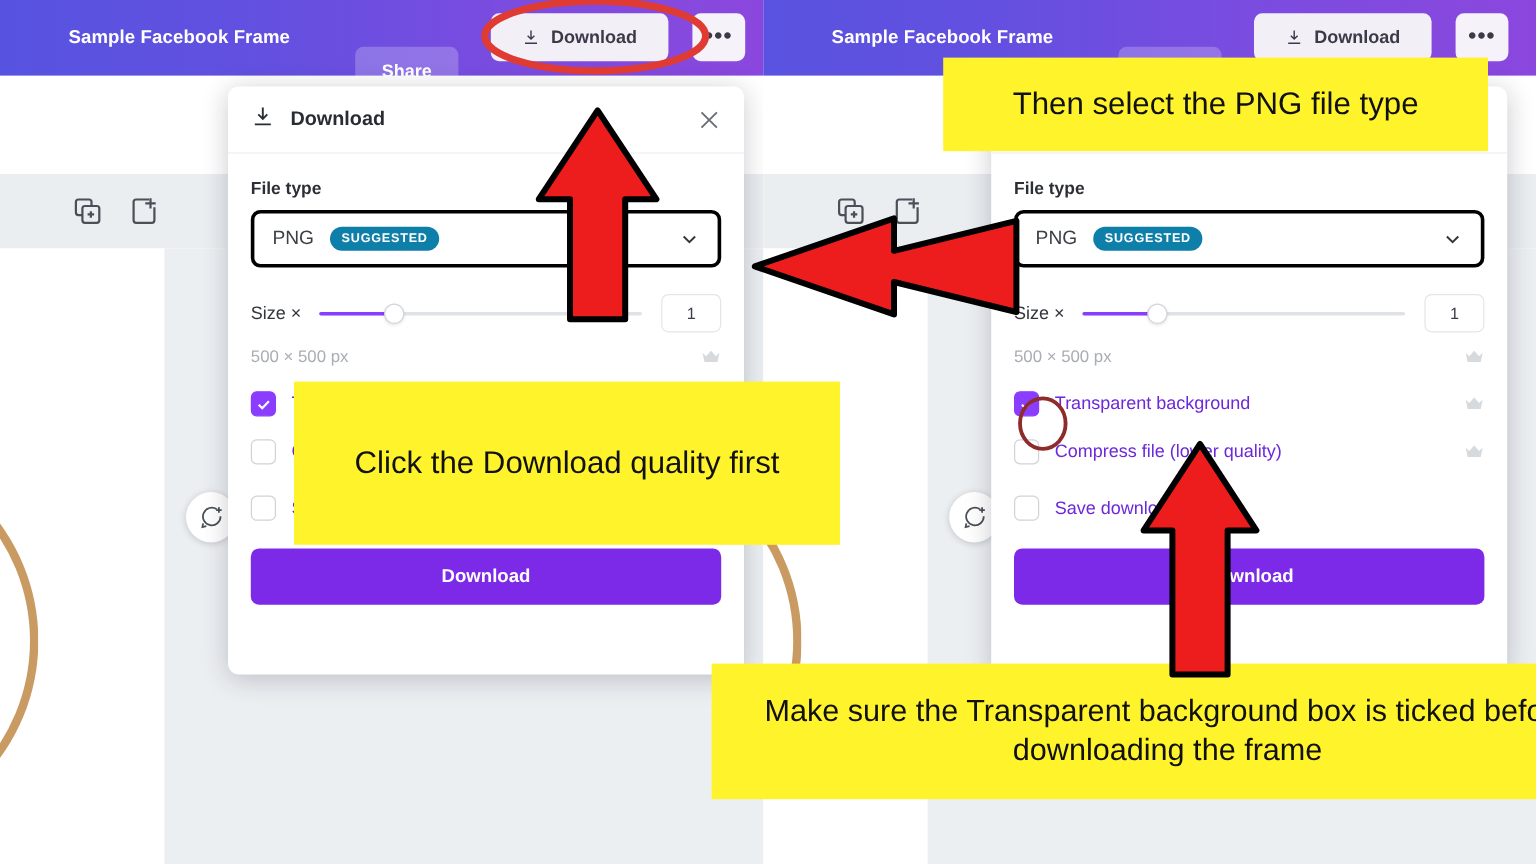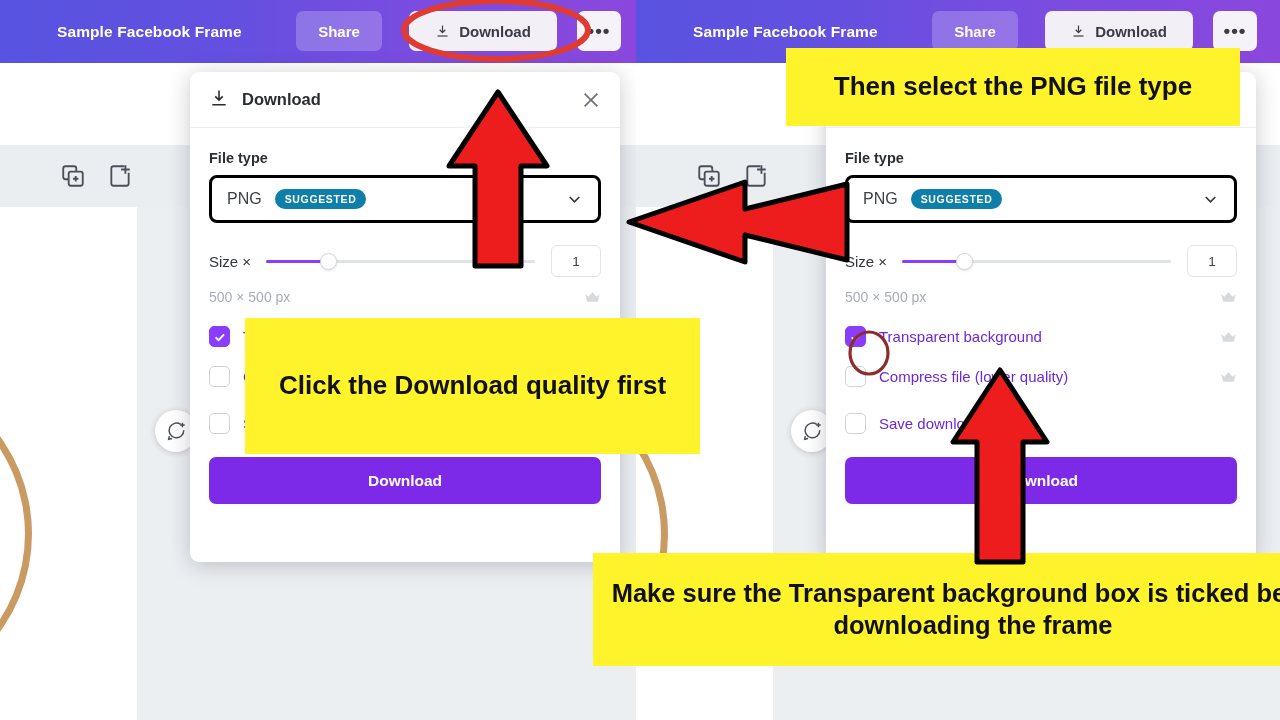--- a/index.html
+++ b/index.html
@@ -27,21 +27,21 @@
   .doc-title {
     position:absolute; color:#ffffff; font-size:15.5px; font-weight:700;
     letter-spacing:.1px; white-space:nowrap;text-align:right;
   }
   .tb-btn {
     position:absolute; display:flex; align-items:center; justify-content:center;
     border-radius:7px; white-space:nowrap;
   }
   .tb-share {
     background: rgba(255,255,255,0.22); color:#fff;
-    font-size:15px; font-weight:700; height:40px; width:86px;
+    font-size:15px; font-weight:700; height:40px; width:86px;margin-top:28px;
   }
   .tb-download {
     background: #f3eff7; color:#3b3b48;
     font-size:15px; font-weight:600; height:40px; width:148px; gap:9px;
   }
   .tb-more {
     background: #f6f2f9; color:#3b3b48; height:40px; width:44px;
     font-size:19px; font-weight:900; letter-spacing:1px; line-height:0;
   }
   .dlicon { width:15px; height:16px; display:block; }
@@ -144,21 +144,21 @@
   .dl-btn {
     margin:23px 0 0 0; height:47px; border-radius:7px;
     background:#7d2ae8; color:#ffffff;
     font-size:15.5px; font-weight:700;
     display:flex; align-items:center; justify-content:center;
   }
 
   
   .callout {
     position:absolute; background:#fff42b; color:#111111;
-    font-weight:700; text-align:center; line-height:1.22;
+    font-weight:400; text-align:center; line-height:1.22;
     display:flex; align-items:center; justify-content:center;
     padding:4px 12px; z-index:40;
   }
   .arrow-svg { position:absolute; z-index:45; }
   .ellipse-ann { position:absolute; z-index:48; }
 </style>
 </head>
 <body>
 
 <div id="root">

